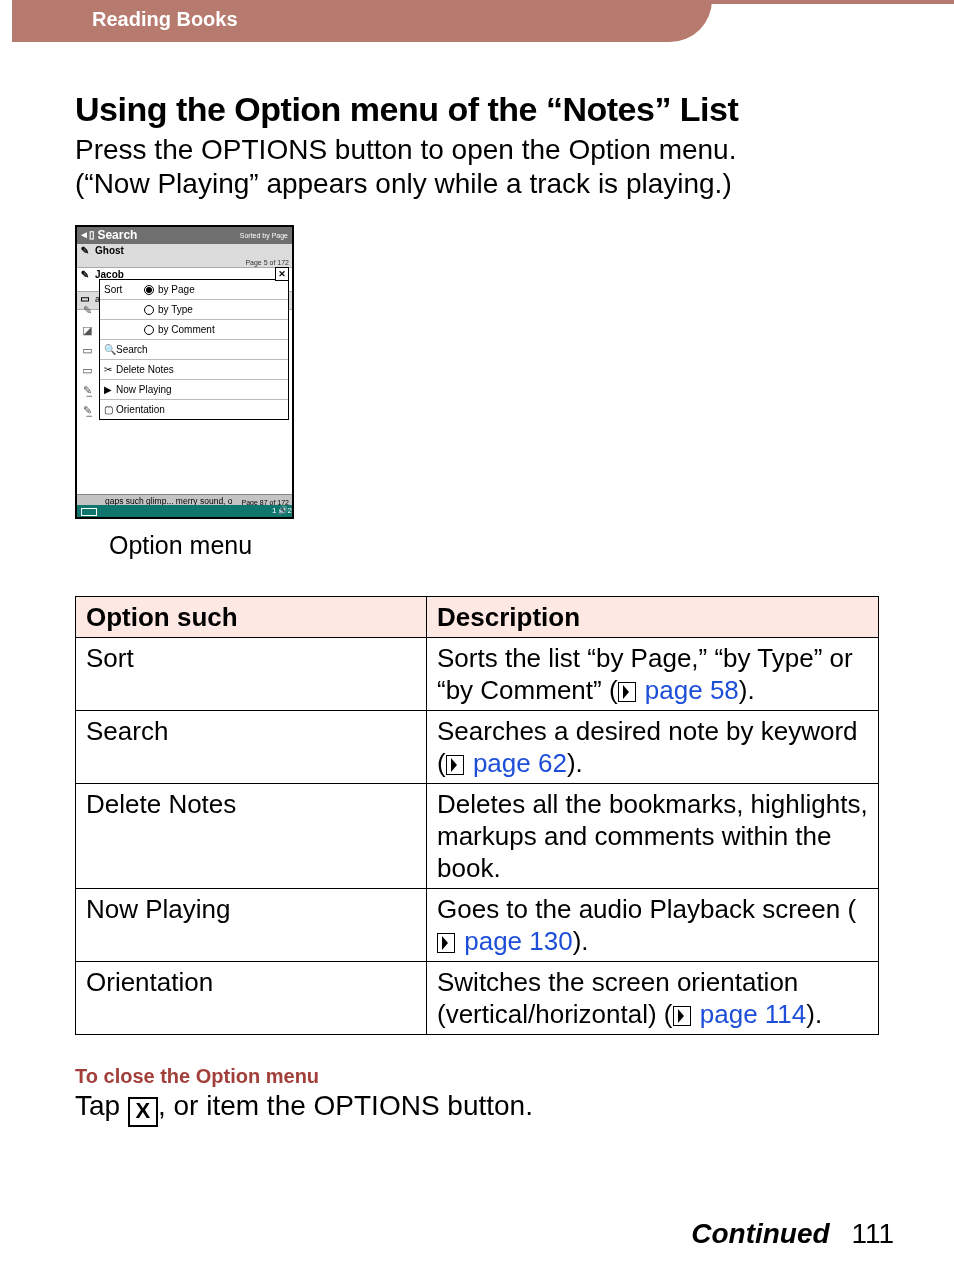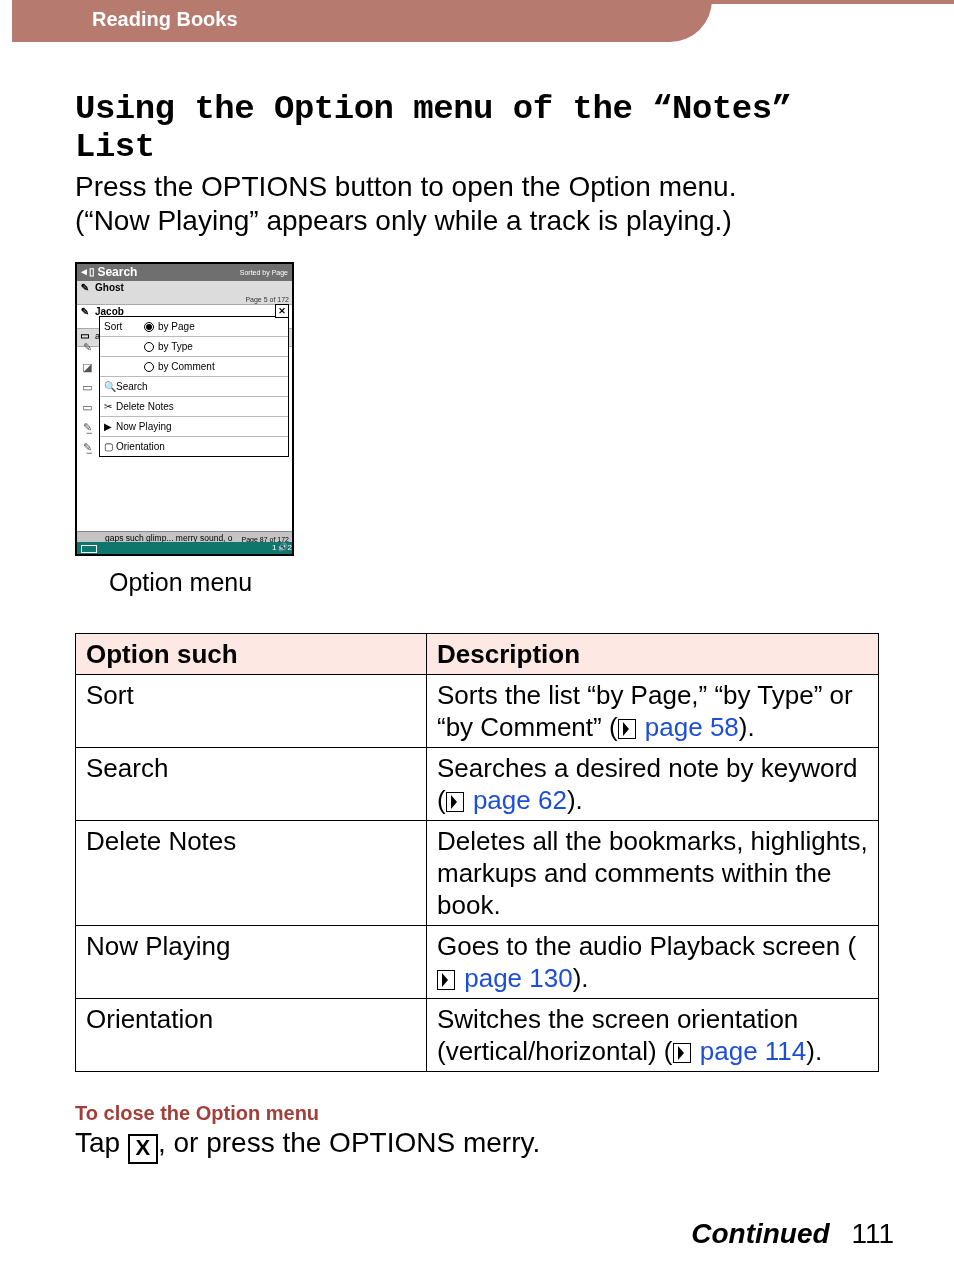--- a/index.html
+++ b/index.html
@@ -17,21 +17,21 @@
   .tab-stripe{
     position:absolute;left:0;top:0;height:4px;width:954px;background:#b77a6e;
   }
   .tab-label{
     position:absolute;left:80px;top:8px;color:#fff;font-weight:bold;font-size:20px;
   }
   .content{
     position:absolute;left:75px;top:90px;width:804px;
   }
   h1{
-    font-size:34px;font-weight:900;margin:0 0 4px 0;letter-spacing:-0.5px;font-family:Liberation Mono, monospace;
+    font-size:34px;font-weight:900;margin:0 0 4px 0;letter-spacing:-0.5px;
   }
   .intro{
     font-size:28px;line-height:34px;margin:0 0 24px 0;
   }
   
   .shot{
     width:215px;border:2px solid #000;background:#fff;font-size:10px;
     font-family:Arial,Helvetica,sans-serif;position:relative;line-height:1;
   }
   .shot-bar{
@@ -251,21 +251,21 @@
       <td class="c1">Orientation</td>
       <td>
         <span>Switches the screen orientation (vertical/horizontal) (</span><span class="refbox"></span>&nbsp;<a class="reflink">page 114</a><span>).</span>
       </td>
     </tr>
   </tbody>
     </table>
 
   <h2 class="sub">To close the Option menu</h2>
   <p class="closep">
-    <span>Tap </span><span class="xbox">X</span><span>, or press the OPTIONS merry.</span>
+    <span>Tap </span><span class="xbox">X</span><span>, or item the OPTIONS button.</span>
   </p>
 
 </div>
 
 <div class="footer">
   <span class="cont">Continued</span>
   <span>111</span>
 </div>
 
 </body></html>

